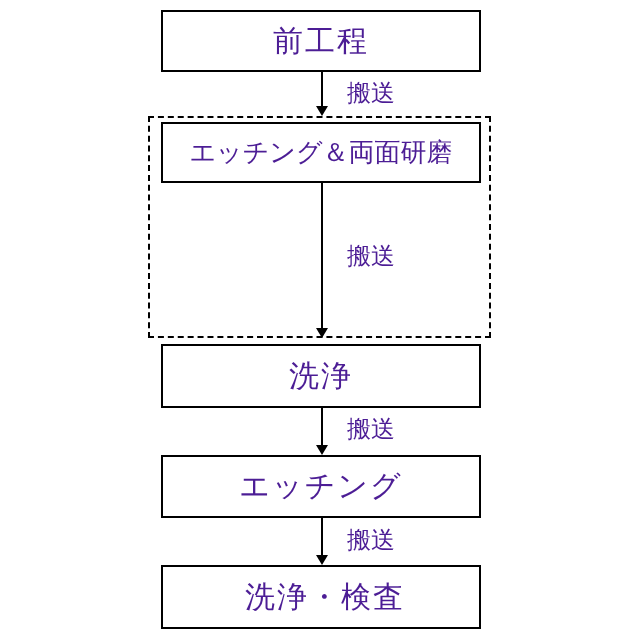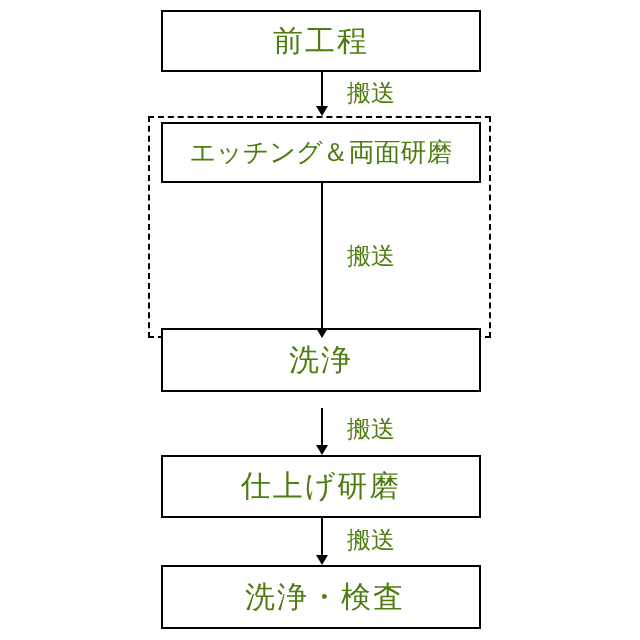--- a/index.html
+++ b/index.html
@@ -1,18 +1,18 @@
 <!DOCTYPE html>
 <html><head>
 <meta charset="utf-8">
 <style>
   html,body{margin:0;padding:0;background:#ffffff;}
   .canvas{
     position:relative;width:640px;height:640px;background:#ffffff;
-    font-family:"Liberation Sans","DejaVu Sans",sans-serif;color:#4d7c0f;
+    font-family:"Liberation Sans","DejaVu Sans",sans-serif;color:#4c1d95;
     overflow:hidden;
   }
   .box{
     position:absolute;left:161px;width:320px;box-sizing:border-box;
     border:2px solid #000;background:#fff;
     display:flex;align-items:center;justify-content:center;
     z-index:2;
   }
   .box-label{font-size:30px;letter-spacing:2px;white-space:nowrap;}
   .box-label.small{font-size:26px;letter-spacing:0;}
@@ -57,32 +57,32 @@
   <div class="box" style="top:122px;height:61px;">
     <span class="box-label small">エッチング＆両面研磨</span>
   </div>
 
   <div class="arrow" style="top:183px;height:155px;">
     <span class="arrow-line"></span>
     <span class="arrow-head"></span>
   </div>
   <span class="arrow-label" style="top:242px;">搬送</span>
 
-  <div class="box" style="top:328px;height:64px;">
+  <div class="box" style="top:344px;height:64px;">
     <span class="box-label">洗浄</span>
   </div>
 
   <div class="arrow" style="top:408px;height:47px;">
     <span class="arrow-line"></span>
     <span class="arrow-head"></span>
   </div>
   <span class="arrow-label" style="top:415px;">搬送</span>
 
   <div class="box" style="top:455px;height:63px;">
-    <span class="box-label">仕上げ研磨</span>
+    <span class="box-label">エッチング</span>
   </div>
 
   <div class="arrow" style="top:518px;height:47px;">
     <span class="arrow-line"></span>
     <span class="arrow-head"></span>
   </div>
   <span class="arrow-label" style="top:526px;">搬送</span>
 
   <div class="box" style="top:565px;height:64px;padding-left:8px;">
     <span class="box-label">洗浄・検査</span>

